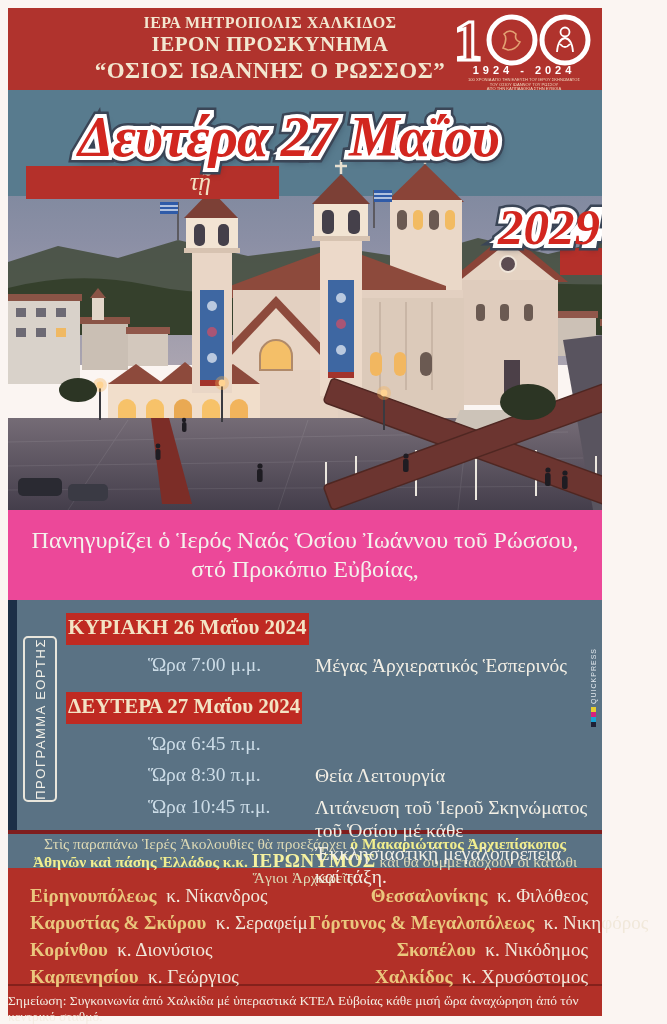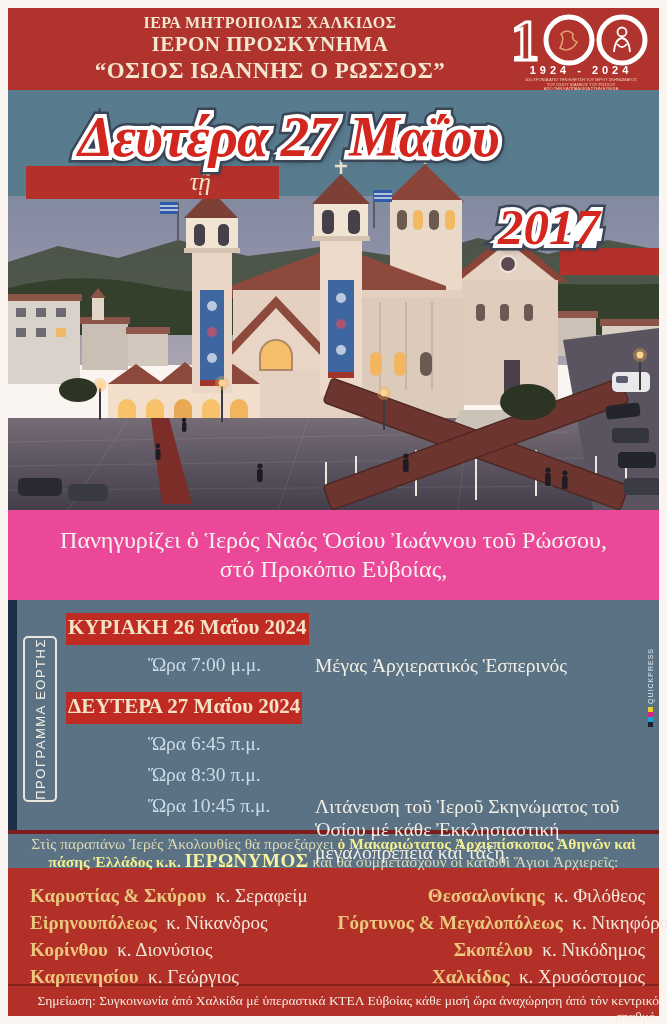--- a/index.html
+++ b/index.html
@@ -1,17 +1,17 @@
 <!DOCTYPE html>
 <html><head>
 <meta charset="utf-8">
 <style>
   html,body{margin:0;padding:0;background:#e9e4e2;}
   .poster{position:relative;width:667px;height:1024px;margin:0 auto;background:#fbf5f2;box-sizing:border-box;padding:8px;font-family:"Liberation Serif",serif;overflow:hidden;}
-  .inner{width:651px;height:1008px;position:relative;}
+  .inner{width:594px;height:1008px;position:relative;}
 
   
   .banner{height:82px;background:#b0332d;display:flex;align-items:center;position:relative;}
   .banner-titles{width:480px;text-align:center;color:#f3e7d0;line-height:1.18;padding-left:22px;}
   .bt1{font-size:16px;font-weight:bold;letter-spacing:.5px;}
   .bt2{font-size:21px;font-weight:bold;letter-spacing:.5px;}
   .bt3{font-size:23px;font-weight:bold;letter-spacing:.5px;}
   .logo{position:absolute;right:2px;top:2px;width:152px;height:80px;}
 
   
@@ -63,21 +63,21 @@
   
   .bishops{height:116px;background:#b23028;display:flex;box-sizing:border-box;padding:14px 14px 0 22px;}
   .bcol{width:50%;}
   .bcol.right{text-align:right;}
   .brow{font-size:19px;line-height:27px;white-space:nowrap;}
   .brow .see{font-weight:bold;color:#eac77d;}
   .brow .bname{color:#f1e8da;}
 
   
   .note{height:32px;background:#b23028;border-top:2px solid #84211b;box-sizing:border-box;
-        text-align:right;color:#f4ece1;font-size:13.5px;padding-top:7px;}
+        text-align:left;color:#f4ece1;font-size:13.5px;padding-top:7px;}
 </style>
 </head>
 <body>
 
 <div class="poster">
  <div class="inner">
 
   <div class="banner">
     <div class="banner-titles">
       <div class="bt1">ΙΕΡΑ ΜΗΤΡΟΠΟΛΙΣ ΧΑΛΚΙΔΟΣ</div>
@@ -312,21 +312,21 @@
     </svg>
 
     <div class="strip-tau">
       <span class="tau">τῇ</span>
     </div>
     <div class="strip-year"></div>
     <div class="headline">
       <span class="outline" data-text="Δευτέρα 27 Μαΐου">Δευτέρα 27 Μαΐου</span>
     </div>
     <div class="yearline">
-      <span class="outline" data-text="2024">2017</span>
+      <span class="outline" data-text="2024">2029</span>
     </div>
   </div>
 
   <div class="caption">
     <div>Πανηγυρίζει ὁ Ἱερός Ναός Ὁσίου Ἰωάννου τοῦ Ρώσσου,</div>
     <div>στό Προκόπιο Εὐβοίας,</div>
   </div>
 
   <div class="program">
     <div class="prog-rail"></div>
@@ -335,42 +335,43 @@
     </div>
     <div class="prog-content">
           <div class="day"><div class="day-badge">ΚΥΡΙΑΚΗ 26 Μαΐου 2024</div><div class="event">
               <div class="time">Ὥρα 7:00 μ.μ.</div>
               <div class="name">Μέγας Ἀρχιερατικός Ἑσπερινός</div>
             </div></div>
           <div class="day"><div class="day-badge">ΔΕΥΤΕΡΑ 27 Μαΐου 2024</div><div class="event">
               <div class="time">Ὥρα 6:45 π.μ.</div>
             </div><div class="event">
               <div class="time">Ὥρα 8:30 π.μ.</div>
+              <div class="name">Θεία Λειτουργία</div>
             </div><div class="event">
               <div class="time">Ὥρα 10:45 π.μ.</div>
               <div class="name">Λιτάνευση τοῦ Ἱεροῦ Σκηνώματος τοῦ Ὁσίου μέ κάθε Ἐκκλησιαστική μεγαλοπρέπεια καί τάξη.</div>
             </div></div>
         </div>
     <div class="quickpress">
       <div class="qp-text">QUICKPRESS</div>
       <div class="qp-dots">
         <i style="background:#f0d32a"></i>
             <i style="background:#dd1f7e"></i>
             <i style="background:#18a6d8"></i>
             <i style="background:#1c1c30"></i>
       </div>
     </div>
   </div>
 
   <div class="intro"><span class="n">Στὶς παραπάνω Ἱερές Ἀκολουθίες  θὰ προεξάρχει </span><span class="b">ὁ Μακαριώτατος Ἀρχιεπίσκοπος Ἀθηνῶν καὶ πάσης Ἑλλάδος κ.κ. </span><span class="bl">ΙΕΡΩΝΥΜΟΣ</span><span class="n"> καὶ θὰ συμμετάσχουν οἱ κάτωθι Ἅγιοι Ἀρχιερεῖς:</span></div>
 
   <div class="bishops">
     <div class="bcol left">
+          <div class="brow"><span class="see">Εἰρηνουπόλεως</span><span class="sp">&nbsp; </span><span class="bname">κ. Νίκανδρος</span></div>
           <div class="brow"><span class="see">Καρυστίας &amp; Σκύρου</span><span class="sp">&nbsp; </span><span class="bname">κ. Σεραφείμ</span></div>
-          <div class="brow"><span class="see">Εἰρηνουπόλεως</span><span class="sp">&nbsp; </span><span class="bname">κ. Νίκανδρος</span></div>
           <div class="brow"><span class="see">Κορίνθου</span><span class="sp">&nbsp; </span><span class="bname">κ. Διονύσιος</span></div>
           <div class="brow"><span class="see">Καρπενησίου</span><span class="sp">&nbsp; </span><span class="bname">κ. Γεώργιος</span></div>
         </div>
     <div class="bcol right">
           <div class="brow"><span class="see">Θεσσαλονίκης</span><span class="sp">&nbsp; </span><span class="bname">κ. Φιλόθεος</span></div>
           <div class="brow"><span class="see">Γόρτυνος &amp; Μεγαλοπόλεως</span><span class="sp">&nbsp; </span><span class="bname">κ. Νικηφόρος</span></div>
           <div class="brow"><span class="see">Σκοπέλου</span><span class="sp">&nbsp; </span><span class="bname">κ. Νικόδημος</span></div>
           <div class="brow"><span class="see">Χαλκίδος</span><span class="sp">&nbsp; </span><span class="bname">κ. Χρυσόστομος</span></div>
         </div>
   </div>

